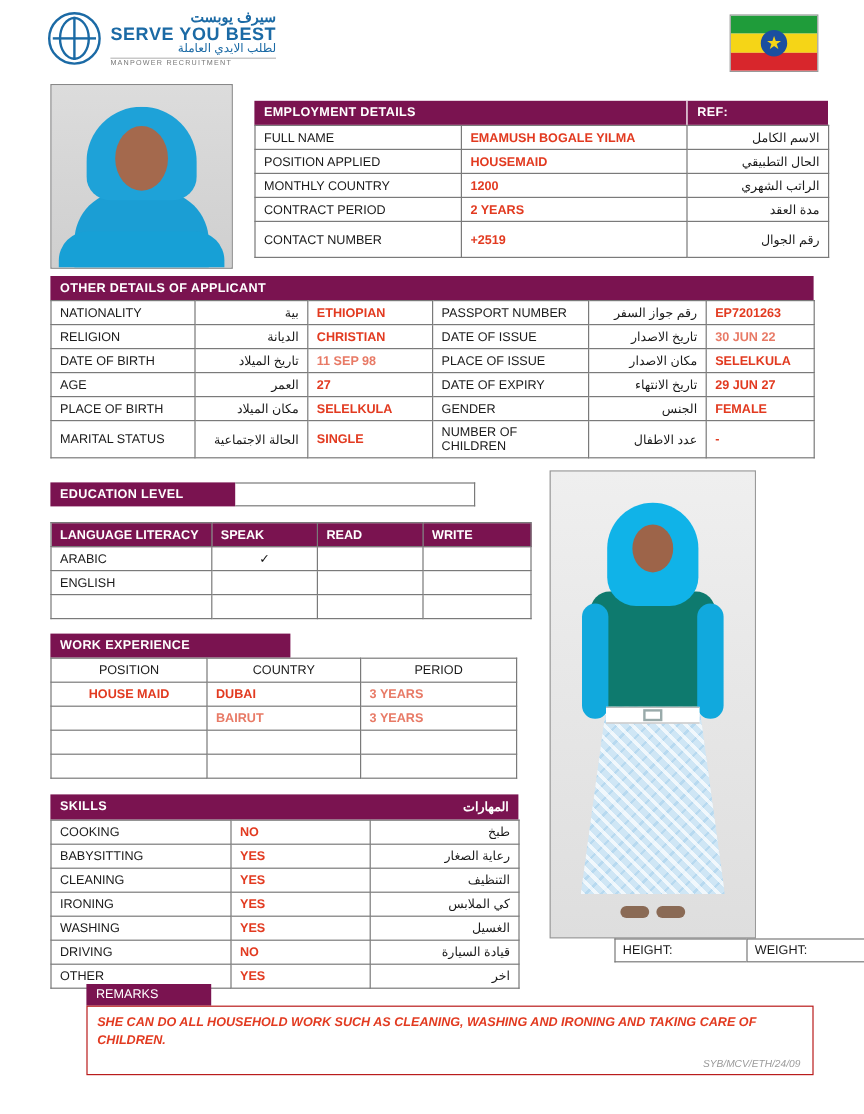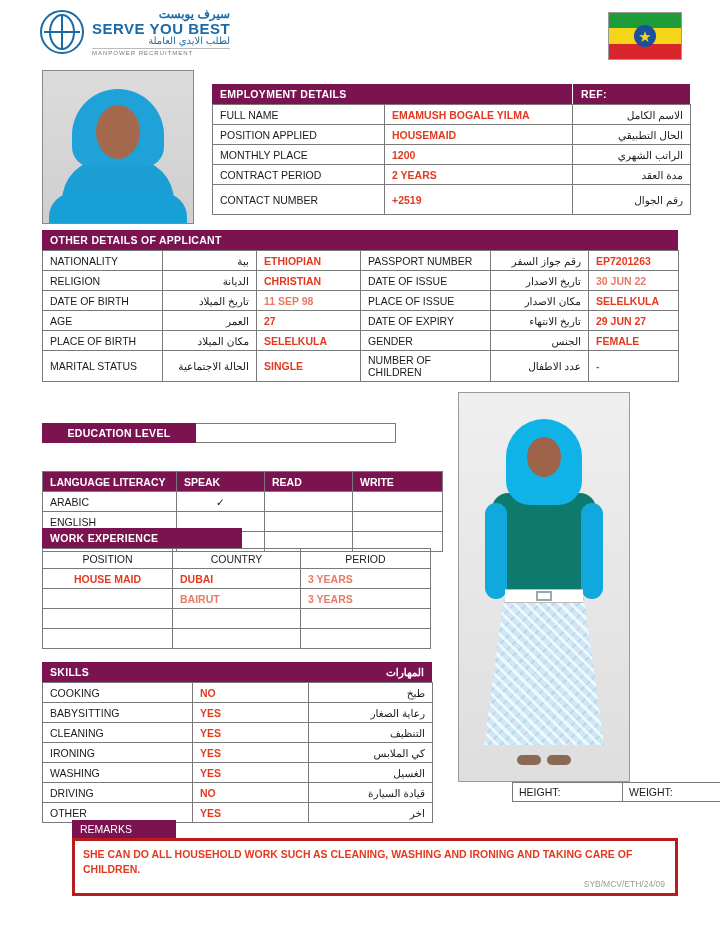--- a/index.html
+++ b/index.html
@@ -55,25 +55,25 @@
   .emp .hdr{display:flex;}
   .emp .hdr .h1{flex:1;}
   .emp .hdr .h2{width:118px;border-left:1px solid #fff;}
   .emp table{width:478px;}
 
   
   .other{position:absolute;left:42px;top:230px;width:636px;}
   .other table{width:636px;}
 
   
-  .edu{position:absolute;left:42px;top:423px;width:400px;text-align:center;}
+  .edu{position:absolute;left:42px;top:402px;width:400px;}
   .edu .bar{width:154px;}
 
   
-  .lang{position:absolute;left:42px;top:435px;width:400px;margin-top:36px;}
+  .lang{position:absolute;left:42px;top:435px;width:400px;}
   .lang table{width:400px;}
   .lang th{background:#7a1350;color:#fff;font-size:10.5px;text-align:left;font-weight:bold;}
 
   
   .work{position:absolute;left:42px;top:528px;width:388px;}
   .work .bar{width:200px;}
   .work table{width:388px;}
 
   
   .skills{position:absolute;left:42px;top:662px;width:390px;}
@@ -98,21 +98,21 @@
   .p2-shoeR{position:absolute;right:58px;bottom:16px;width:24px;height:10px;border-radius:5px;background:#8a6a55;}
 
   .hw{position:absolute;left:480px;top:782px;width:220px;display:flex;margin-left:32px;}
   .hw div{border:1px solid #7a7a7a;font-size:10.5px;padding:3px 6px;box-sizing:border-box;height:20px;}
   .hw .c1{width:110px;border-right:none;}
   .hw .c2{width:110px;}
 
   
   .remarks{position:absolute;left:72px;top:820px;width:606px;}
   .rm-bar{width:104px;background:#7a1350;color:#fff;font-size:10.5px;font-weight:normal;padding:3px 8px;box-sizing:border-box;}
-  .rm-box{border:3px solid #b91c1c;min-height:58px;box-sizing:border-box;padding:6px 8px;position:relative;}
+  .rm-box{border:1px solid #b91c1c;min-height:58px;box-sizing:border-box;padding:6px 8px;position:relative;font-style:italic;}
   .rm-text{color:#e23a20;font-weight:bold;font-size:10.5px;line-height:1.45;}
   .rm-ref{position:absolute;right:10px;bottom:4px;color:#9a9a9a;font-size:8.5px;}
 
   .tick{color:#111;font-size:12px;}
 </style>
 </head>
 <body>
 
 <div class="page">
 
@@ -159,21 +159,21 @@
           <td>FULL NAME</td>
           <td class="val">EMAMUSH BOGALE YILMA</td>
           <td class="ar">الاسم الكامل</td>
         </tr>
         <tr>
           <td>POSITION APPLIED</td>
           <td class="val">HOUSEMAID</td>
           <td class="ar">الحال التطبيقي</td>
         </tr>
         <tr>
-          <td>MONTHLY PLACE</td>
+          <td>MONTHLY COUNTRY</td>
           <td class="val">1200</td>
           <td class="ar">الراتب الشهري</td>
         </tr>
         <tr>
           <td>CONTRACT PERIOD</td>
           <td class="val">2 YEARS</td>
           <td class="ar">مدة العقد</td>
         </tr>
         <tr>
           <td style="height:30px">CONTACT NUMBER</td>

